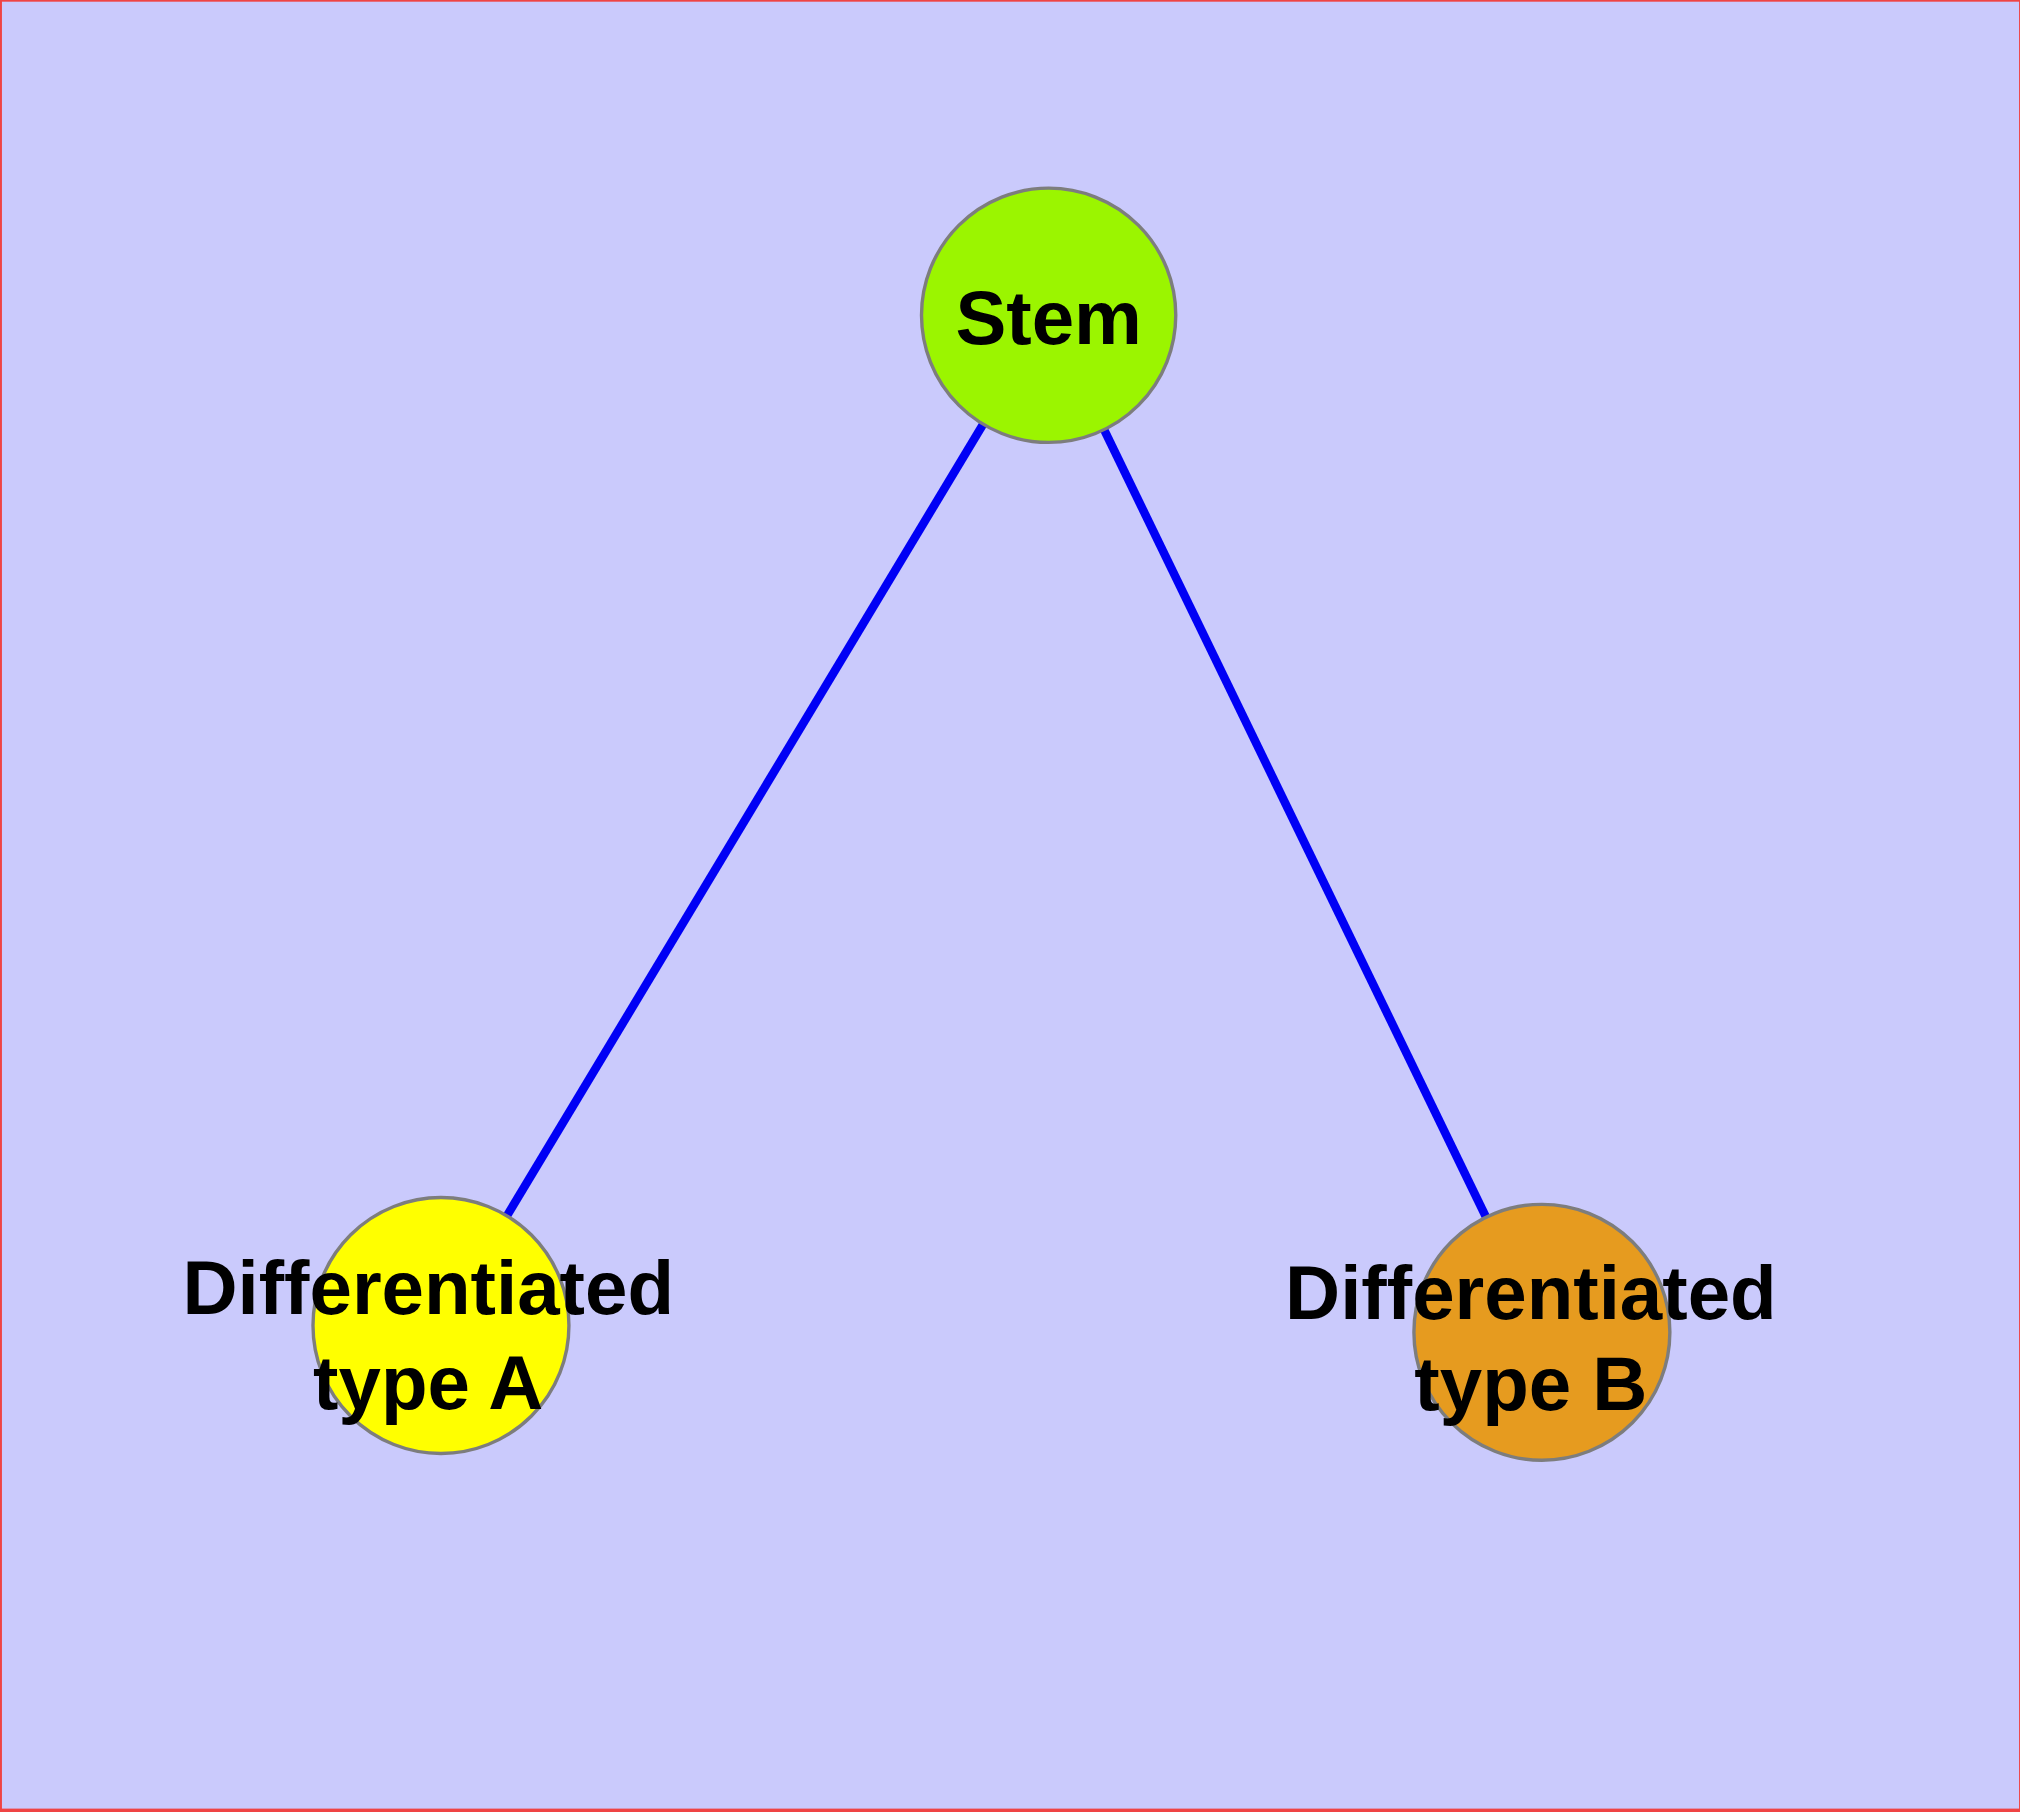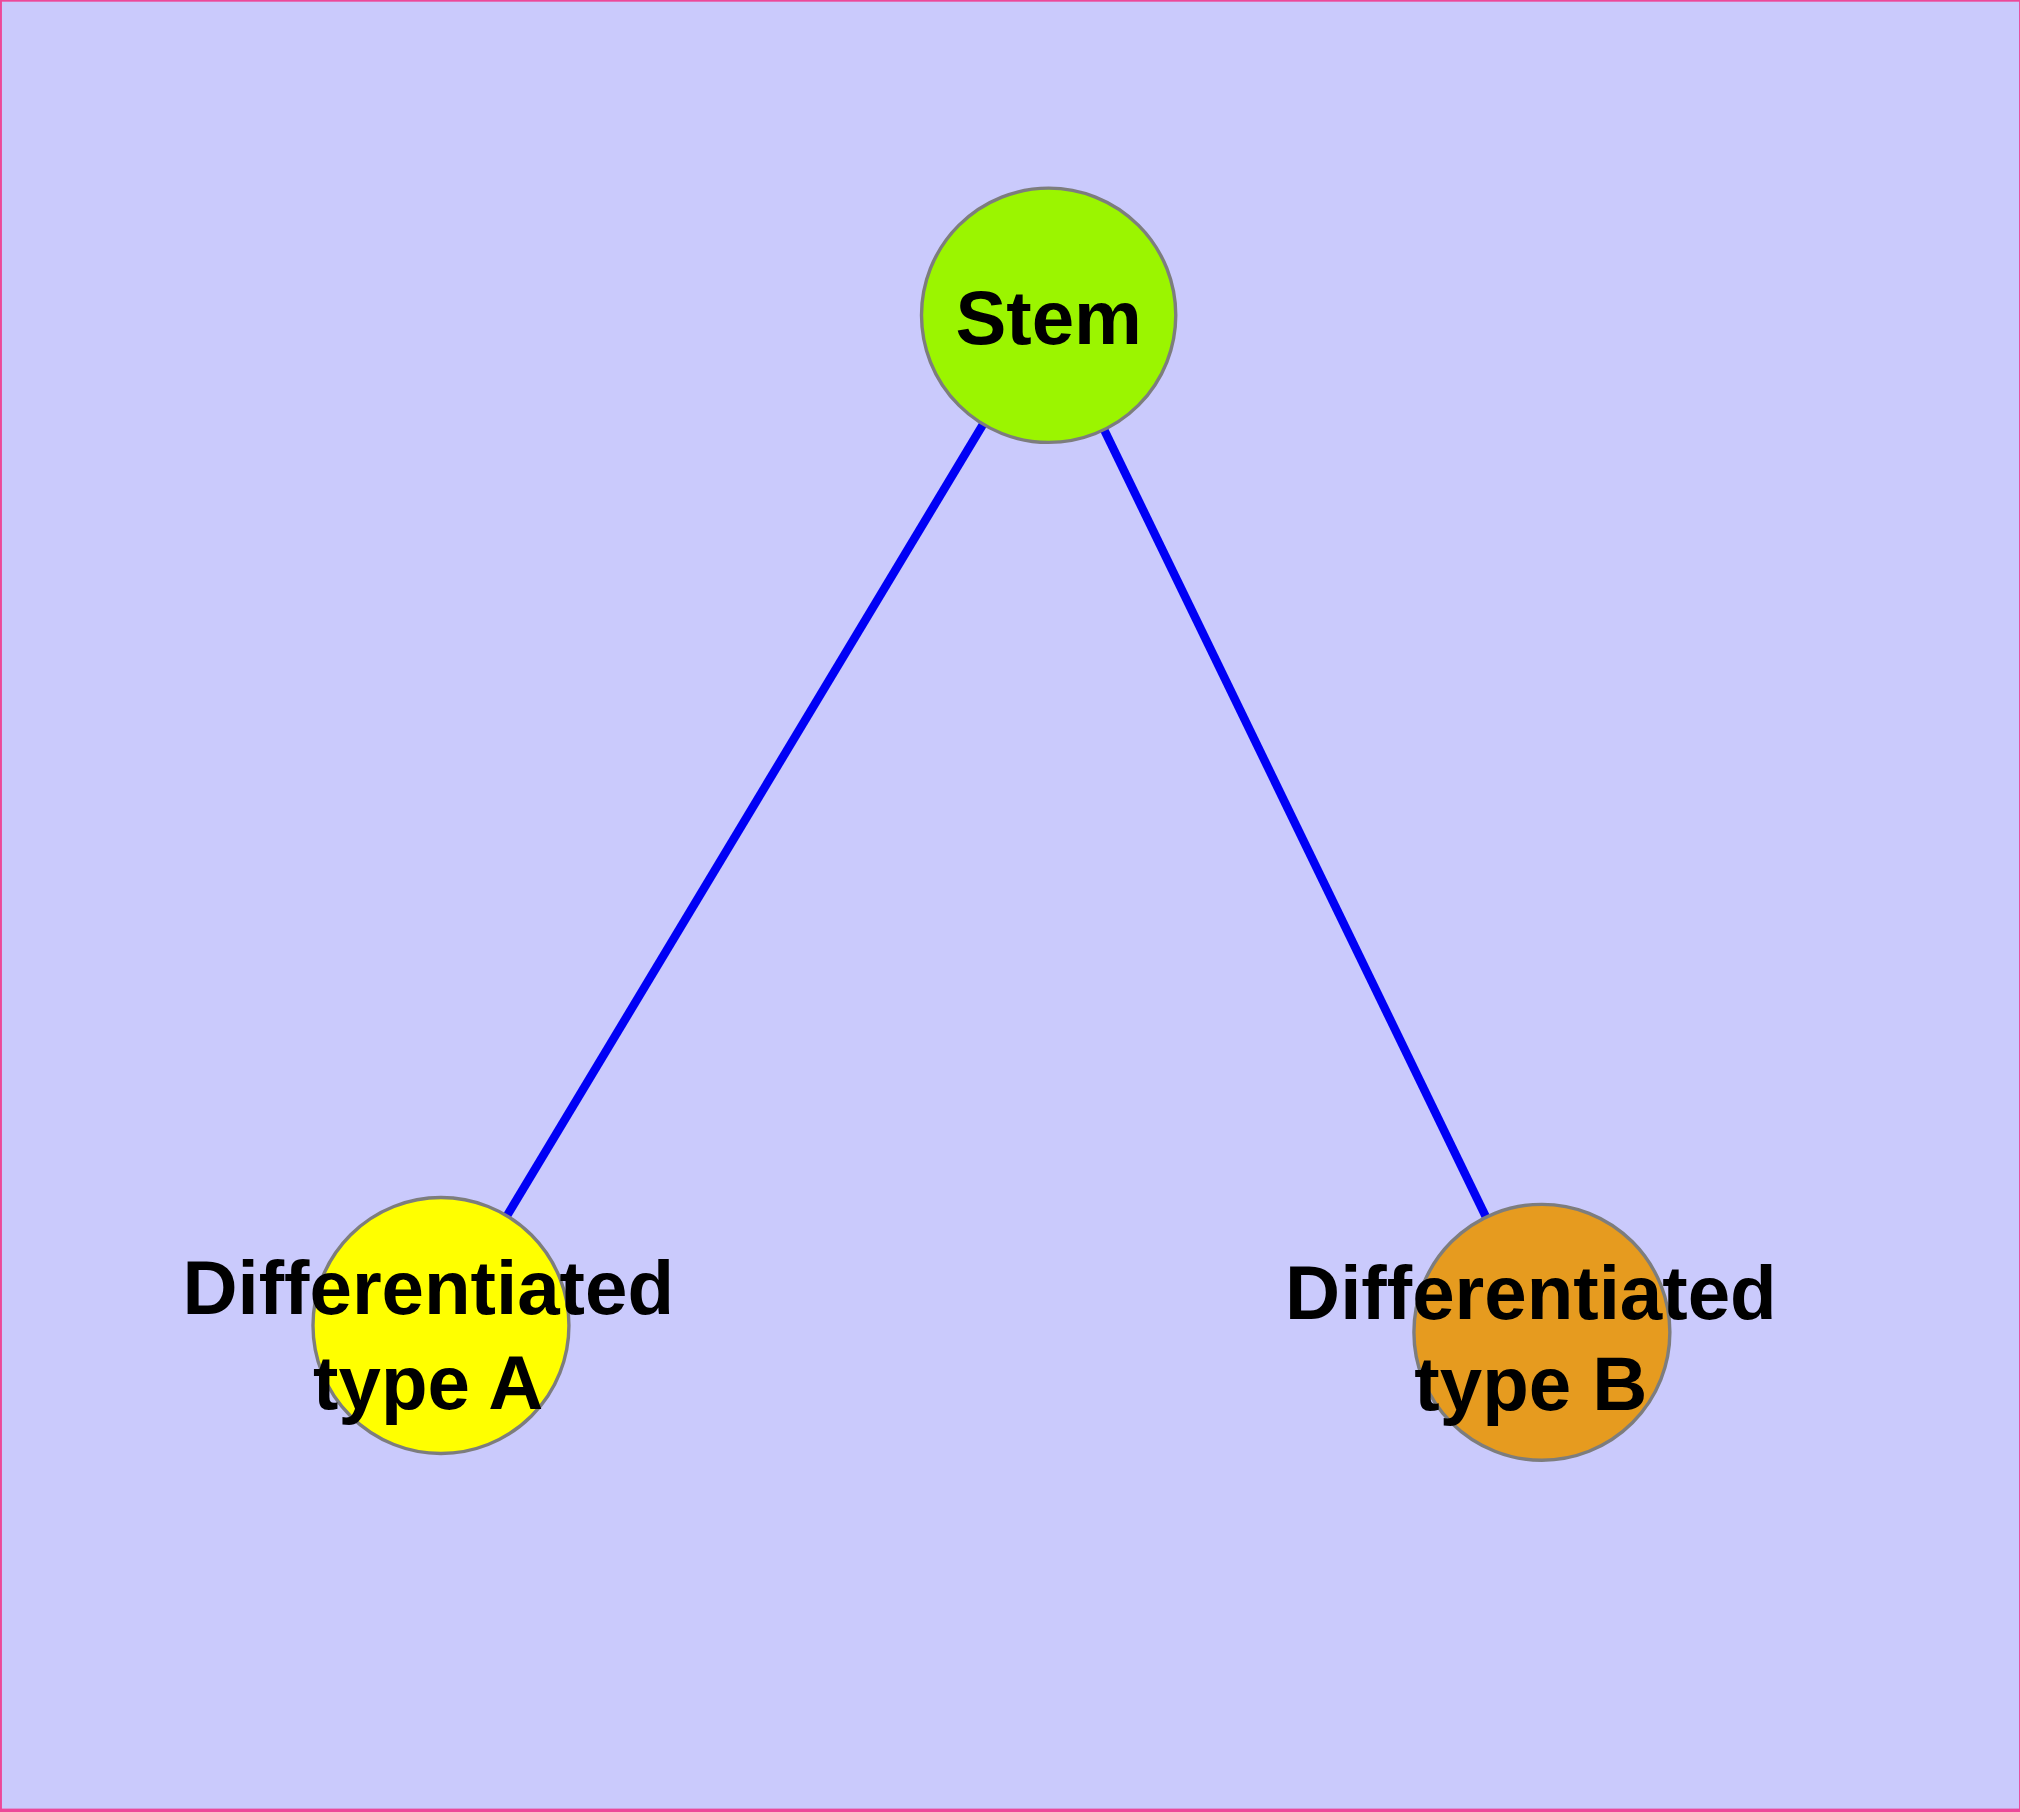--- a/index.html
+++ b/index.html
@@ -4,21 +4,21 @@
 <style>
   html, body {
     margin: 0;
     padding: 0;
     background: #FFFFFF;
   }
   .canvas-wrap {
     width: 2021px;
     height: 1812px;
     position: relative;
-    background: #ec4899;
+    background: #ef4444;
   }
   svg.diagram {
     display: block;
     width: 2021px;
     height: 1812px;
   }
   svg.diagram text {
     font-family: "Liberation Sans", "DejaVu Sans", sans-serif;
     font-weight: bold;
     font-size: 90px;

